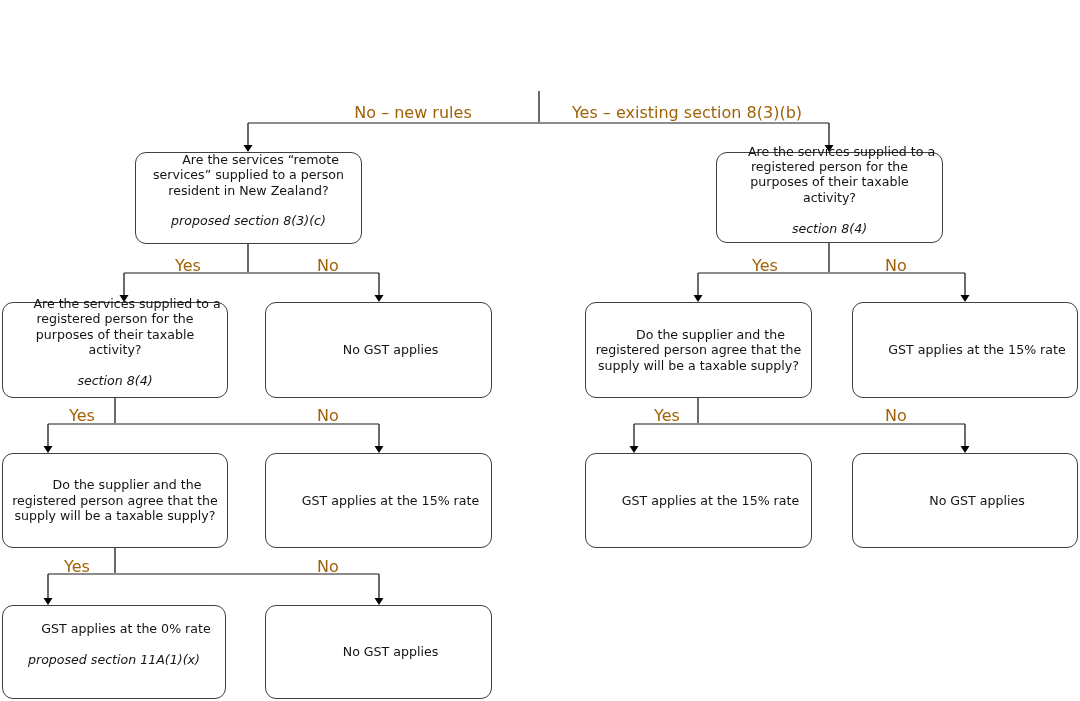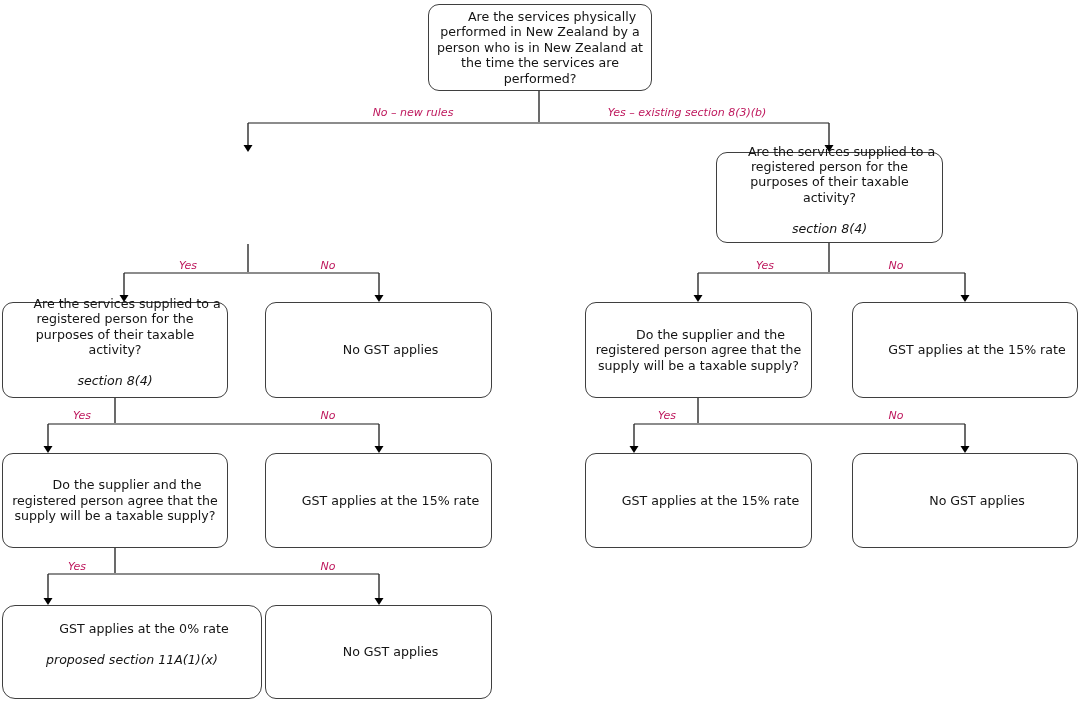--- a/index.html
+++ b/index.html
@@ -38,24 +38,23 @@
   .node-text { white-space: pre; }
   .ref {
     display: block;
     font-style: italic;
   }
   .ref:empty { display: none; }
   .edge-label {
     position: absolute;
     transform: translate(-50%, -50%);
     white-space: nowrap;
-    font-size: 11px;
-    color: #be185d;
+    font-size: 16px;
+    color: #a16207;
     line-height: 13px;
-    font-style: italic;
   }
   .h-line { stroke: #8c8c8c; stroke-width: 2; fill: none; }
   .v-line { stroke: #2b2b2b; stroke-width: 1.4; fill: none; }
   .arrow  { fill: #000000; stroke: none; }
 </style>
 </head>
 <body>
 
 <div id="canvas">
 
@@ -115,30 +114,29 @@
 
   <span class="edge-label" style="left:77px; top:566px;">Yes</span>
   <span class="edge-label" style="left:328px; top:566px;">No</span>
 
   <span class="edge-label" style="left:765px; top:265px;">Yes</span>
   <span class="edge-label" style="left:896px; top:265px;">No</span>
 
   <span class="edge-label" style="left:667px; top:415px;">Yes</span>
   <span class="edge-label" style="left:896px; top:415px;">No</span>
 
-  <div class="node" style="left:428px; top:4px; width:224px; height:87px;">
-    <div class="node-text">
-      <span>Are the services physically
-performed in New Zealand by a
-person who is in New Zealand at
-the time the services are
-performed?</span>
-    </div>
-  </div>
-
+
+  <div class="node" style="left:135px; top:152px; width:227px; height:92px;">
+    <div class="node-text">
+      <span>Are the services “remote
+services” supplied to a person
+resident in New Zealand?</span>
+      <em class="ref">proposed section 8(3)(c)</em>
+    </div>
+  </div>
 
   <div class="node" style="left:716px; top:152px; width:227px; height:91px;">
     <div class="node-text">
       <span>Are the services supplied to a
 registered person for the
 purposes of their taxable
 activity?</span>
       <em class="ref">section 8(4)</em>
     </div>
   </div>
@@ -192,21 +190,21 @@
       <span>GST applies at the 15% rate</span>
     </div>
   </div>
 
   <div class="node" style="left:852px; top:453px; width:226px; height:95px;">
     <div class="node-text">
       <span>No GST applies</span>
     </div>
   </div>
 
-  <div class="node" style="left:2px; top:605px; width:260px; height:94px;border-radius:13px;">
+  <div class="node" style="left:2px; top:605px; width:224px; height:94px;">
     <div class="node-text">
       <span>GST applies at the 0% rate</span>
       <em class="ref">proposed section 11A(1)(x)</em>
     </div>
   </div>
 
   <div class="node" style="left:265px; top:605px; width:227px; height:94px;">
     <div class="node-text">
       <span>No GST applies</span>
     </div>

